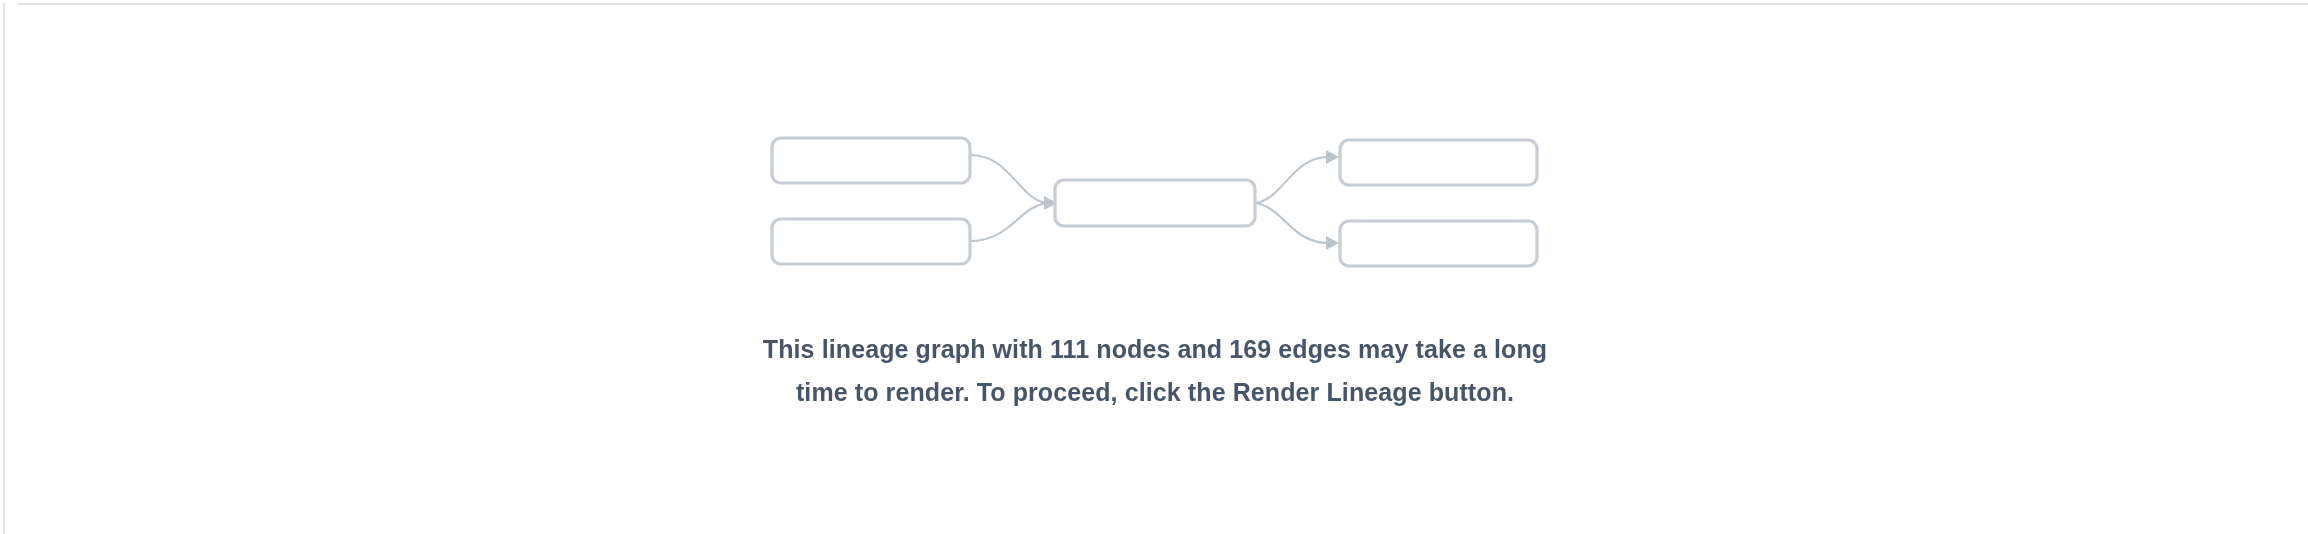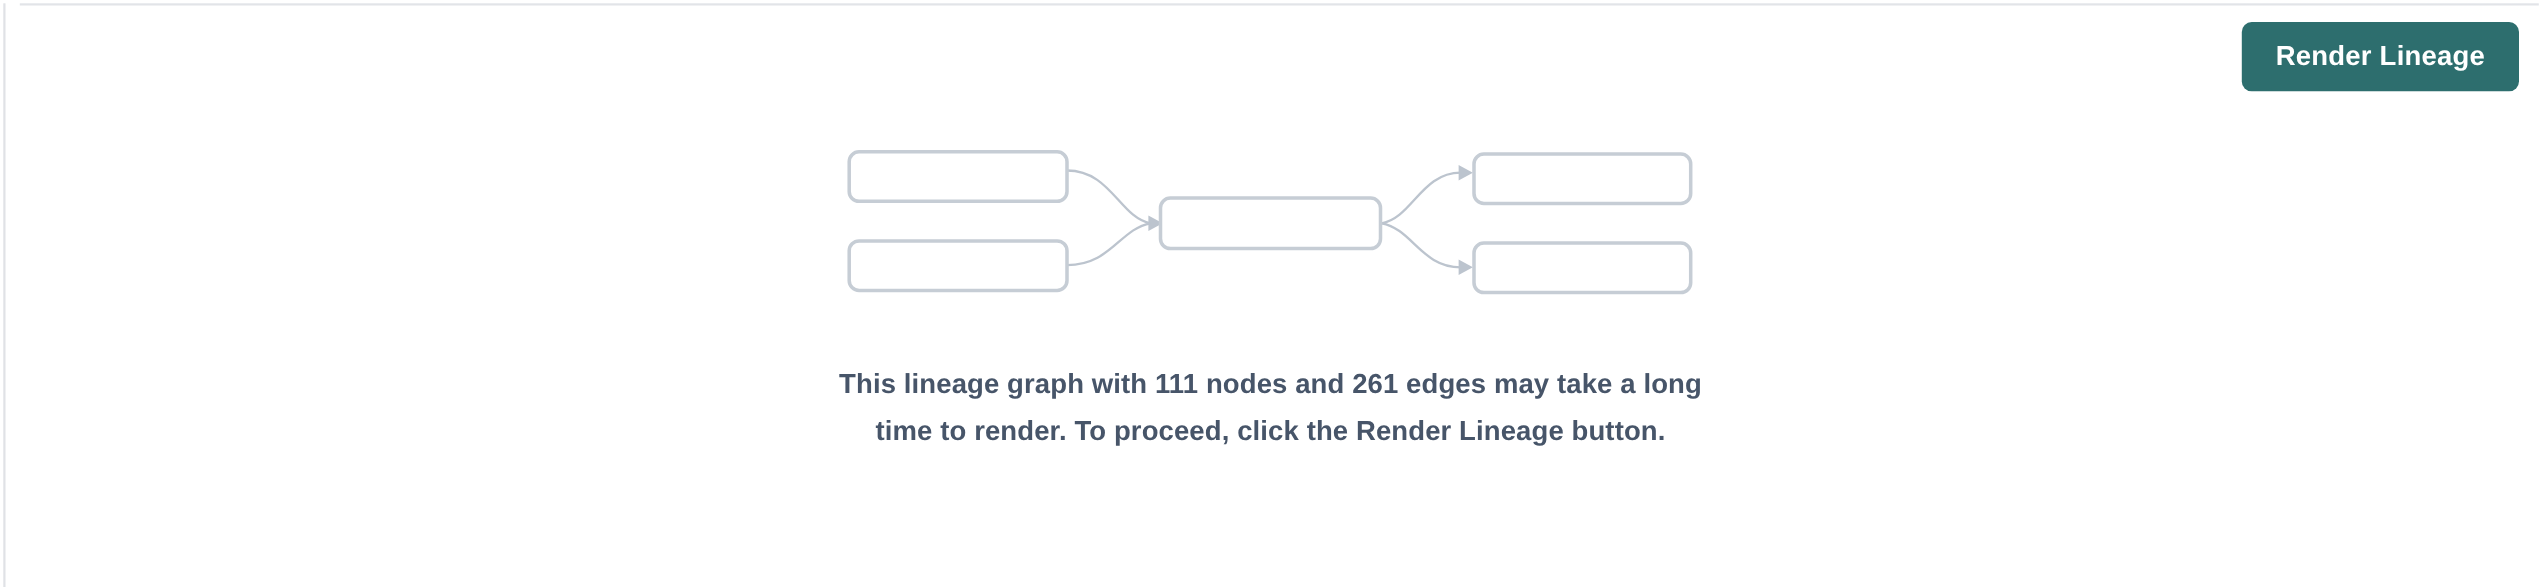--- a/index.html
+++ b/index.html
@@ -108,21 +108,20 @@
   }
 </style>
 </head>
 <body>
 
 <div id="lineage-panel">
 
   <div id="panel-top-rule"></div>
   <div id="panel-left-rule"></div>
 
-  <button id="render-lineage-button">Render Lineage</button>
 
   <div id="lineage-placeholder-graph">
     <svg viewBox="0 0 790 150" xmlns="http://www.w3.org/2000/svg">
 
       <g>
         <path class="graph-edge-path" d="M 210 27 C 250 27 258 70 286 75"></path>
         <polygon class="graph-edge-arrow" points="284,68 297,75 284,82"></polygon>
       </g>
       <g>
         <path class="graph-edge-path" d="M 210 113 C 250 113 258 80 286 75"></path>
@@ -140,15 +139,15 @@
       <rect class="graph-node-shape" x="12" y="10" width="198" height="45" rx="9" ry="9"></rect>
       <rect class="graph-node-shape" x="12" y="91" width="198" height="45" rx="9" ry="9"></rect>
 
       <rect class="graph-node-shape" x="295" y="52" width="200" height="46" rx="9" ry="9"></rect>
 
       <rect class="graph-node-shape" x="580" y="12" width="197" height="45" rx="9" ry="9"></rect>
       <rect class="graph-node-shape" x="580" y="93" width="197" height="45" rx="9" ry="9"></rect>
     </svg>
   </div>
 
-  <div id="lineage-warning-message">This lineage graph with 111 nodes and 261 edges may take a long time to render. To proceed, click the Render Lineage button.</div>
+  <div id="lineage-warning-message">This lineage graph with 111 nodes and 169 edges may take a long time to render. To proceed, click the Render Lineage button.</div>
 
 </div>
 
 </body></html>

